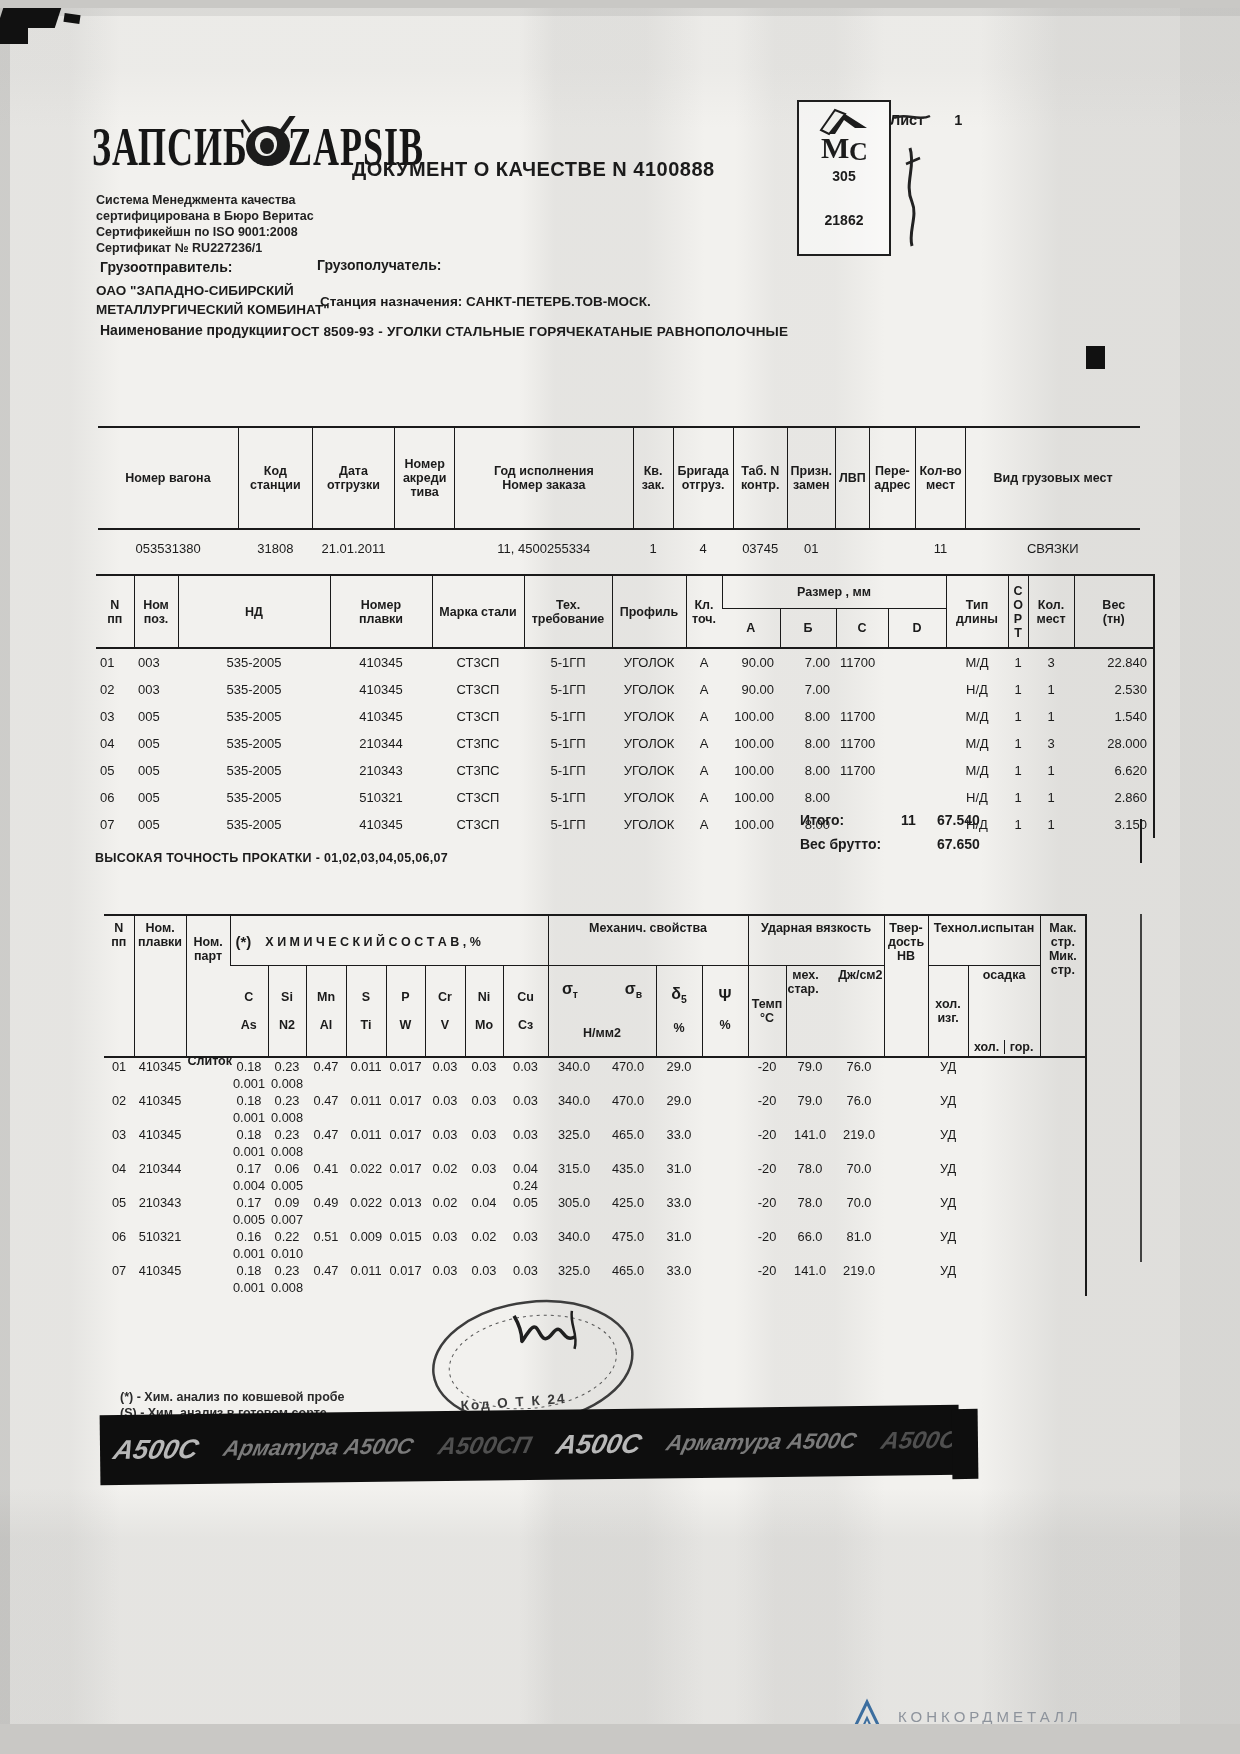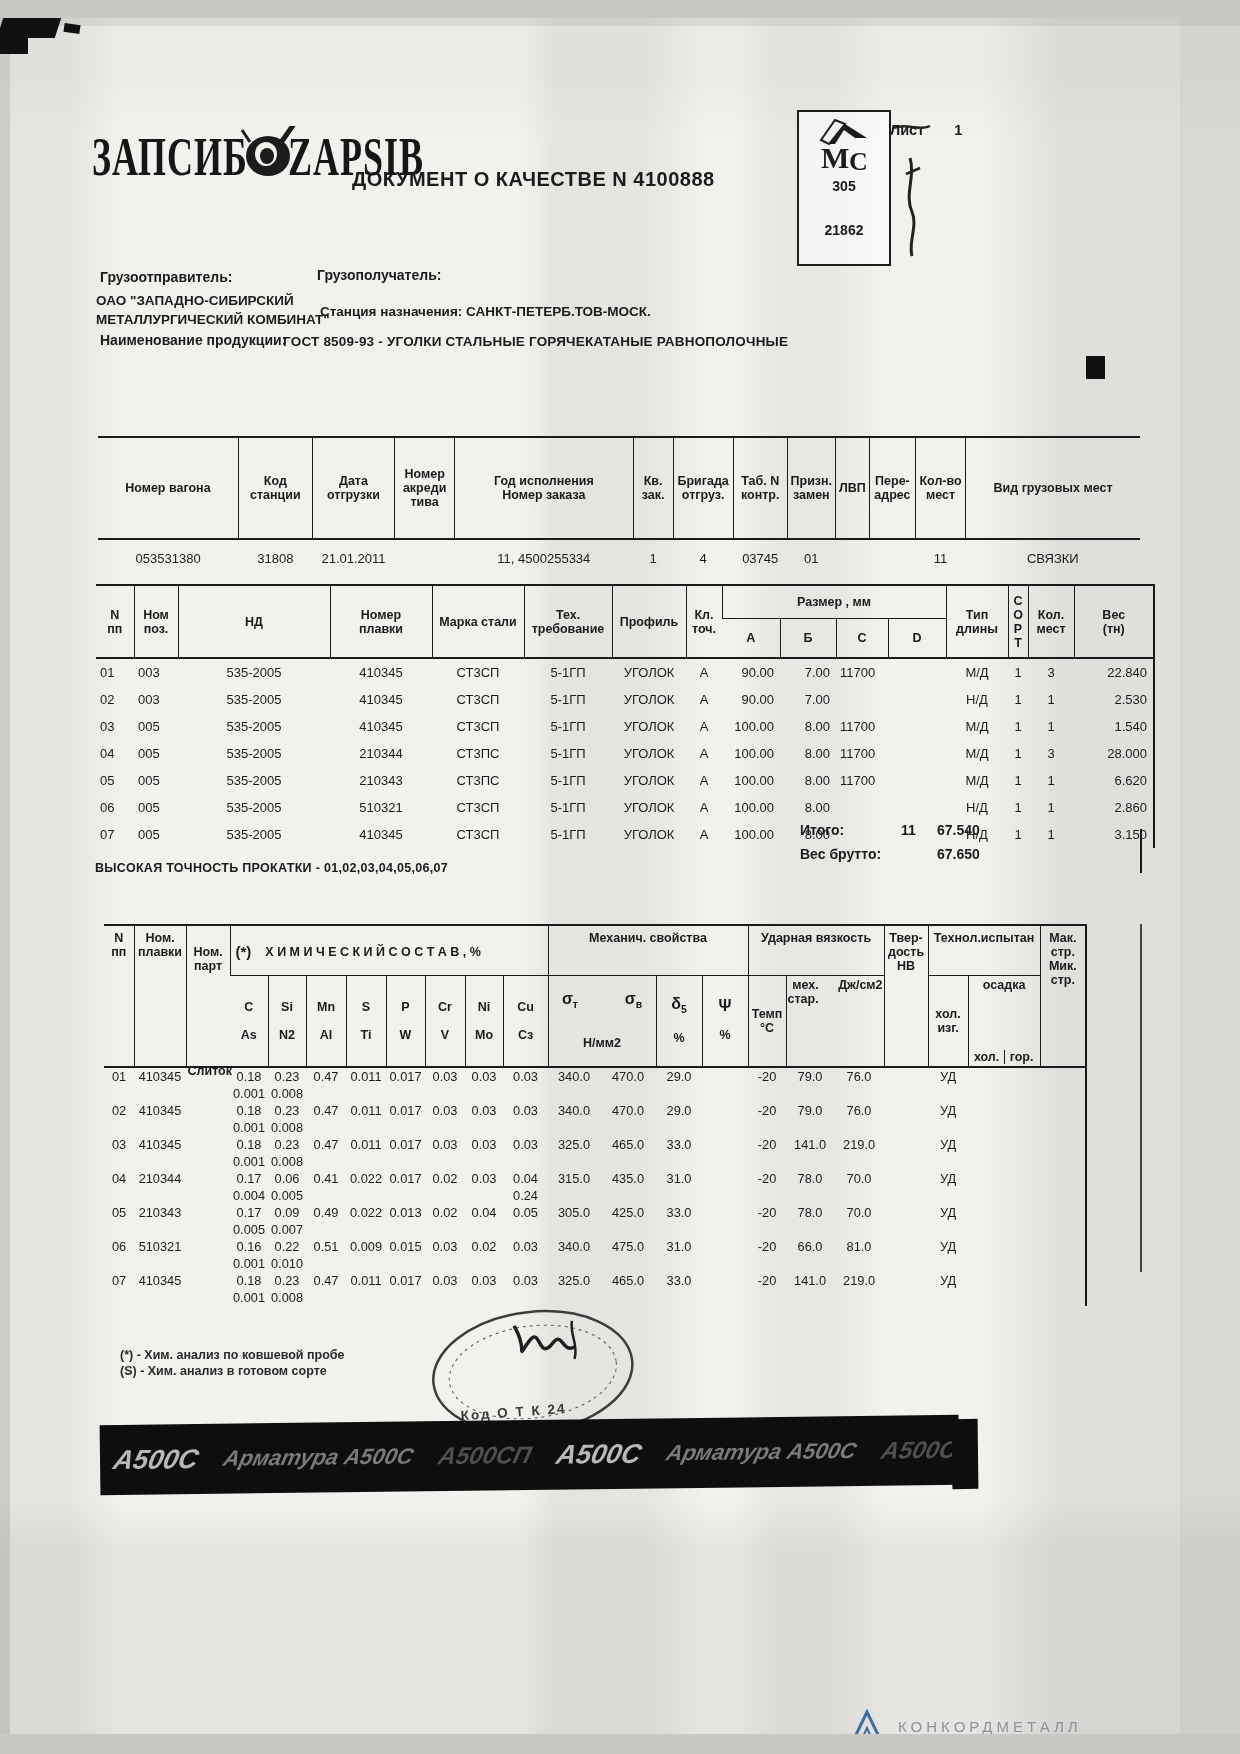--- a/index.html
+++ b/index.html
@@ -1,16 +1,16 @@
 <!DOCTYPE html>
 <html><head>
 <meta charset="utf-8">
 <style>
   html,body{margin:0;padding:0;background:#c9c8c5;}
-  .page{position:relative;width:1240px;height:1716px;margin:18px auto;overflow:hidden;
+  .page{position:relative;width:1240px;height:1716px;margin:8px auto;overflow:hidden;
     font-family:"Liberation Sans",sans-serif;color:#1b1b1b;
     background:
       linear-gradient(180deg, rgba(150,150,148,.25) 0 8px, rgba(190,190,188,.12) 8px 60px, rgba(190,190,188,0) 120px),
       linear-gradient(90deg, rgba(120,120,118,.30) 0 10px, rgba(170,170,168,.18) 10px 70px, rgba(236,235,232,0) 120px),
       linear-gradient(90deg, transparent 0 520px, rgba(160,160,158,.16) 555px 645px, transparent 705px),
       linear-gradient(90deg, transparent 0 735px, rgba(165,165,163,.14) 775px 835px, transparent 885px),
       linear-gradient(90deg, transparent 0 980px, rgba(150,150,148,.20) 1060px 1180px, rgba(140,140,138,.26) 1180px 1240px),
       linear-gradient(180deg, transparent 0 1480px, rgba(170,170,168,.18) 1530px 1754px),
       #f2f1ee;}
   .abs{position:absolute;}
@@ -63,21 +63,21 @@
   .impact-detail{display:flex;flex-direction:row;height:100%;justify-content:space-between;}
   .impact-detail .top{text-align:right;padding-right:4px;}
   .osadka-cell{display:flex;flex-direction:column;height:100%;justify-content:space-between;}
   .osadka-split{display:flex;}
   .osadka-split span{flex:1;}
   .osadka-split span + span{border-left:1.5px solid #1a1a1a;}
   
   .totals-label{font-size:14px;font-weight:bold;}
   .precision{left:95px;top:843px;font-size:12.5px;font-weight:bold;letter-spacing:.3px;}
   .attest{left:145px;top:1316px;font-size:14px;font-weight:bold;line-height:26px;}
-  .footnotes{left:120px;top:1329px;font-size:12.5px;line-height:16px;font-weight:bold;color:#2a2a2a;}
+  .footnotes{left:120px;top:1381px;font-size:12.5px;line-height:16px;font-weight:bold;color:#2a2a2a;}
   .notice{left:672px;top:1312px;width:310px;font-size:14px;font-weight:bold;line-height:21px;}
   .stamp{left:428px;top:1288px;width:210px;height:135px;transform:rotate(-7deg);}
   .stamp-text{position:absolute;left:28px;top:96px;font-size:13.5px;font-weight:bold;color:#3a3a3a;
     letter-spacing:2px;transform:rotate(3deg);}
   .wm-band{left:100px;top:1402px;width:845px;height:70px;background:#0e0e0e;transform:rotate(-.7deg);
     overflow:hidden;display:flex;align-items:center;gap:26px;padding-left:14px;}
   .wm-band span{font-style:italic;font-weight:bold;white-space:nowrap;transform:skewX(-14deg);}
   .wm-big{font-size:27px;color:#d6d6d6;opacity:.85;}
   .wm-mid{font-size:22px;color:#7a7a7a;}
   .wm-dim{font-size:24px;color:#4f4f4f;}
@@ -103,20 +103,24 @@
     <svg class="bear" viewBox="0 0 56 52">
       <ellipse cx="28" cy="30" rx="22" ry="20" fill="#1c1c1c"></ellipse>
       <ellipse cx="26" cy="28" rx="11" ry="12" fill="#efefec"></ellipse>
       <ellipse cx="27" cy="30" rx="7" ry="8" fill="#1c1c1c"></ellipse>
       <path d="M40,18 L54,-2" stroke="#1c1c1c" stroke-width="5" fill="none"></path>
       <path d="M10,16 L2,4" stroke="#1c1c1c" stroke-width="3" fill="none"></path>
     </svg>
     <span class="logo-word">ZAPSIB</span>
   </div>
 
+  <div class="abs cert pre">Система Менеджмента  качества
+сертифицирована в Бюро Веритас
+Сертификейшн по ISO  9001:2008
+Сертификат № RU227236/1</div>
 
   <div class="abs title">ДОКУМЕНТ О КАЧЕСТВЕ   N 4100888</div>
 
   <div class="abs mc-box">
     <svg width="58" height="58" viewBox="0 0 58 58" style="margin-top:6px;">
       <path d="M14,26 L30,6 L52,20 L40,20 L29,12 L20,26 Z" fill="#1c1c1c"></path>
       <path d="M30,6 L20,2 L6,22 L14,26 Z" fill="#efefec" stroke="#1c1c1c" stroke-width="2"></path>
       <text x="6" y="50" font-size="30" font-weight="bold" font-family="Liberation Serif,serif" fill="#1c1c1c">М</text>
       <text x="34" y="52" font-size="26" font-weight="bold" font-family="Liberation Serif,serif" fill="#1c1c1c">С</text>
     </svg>

